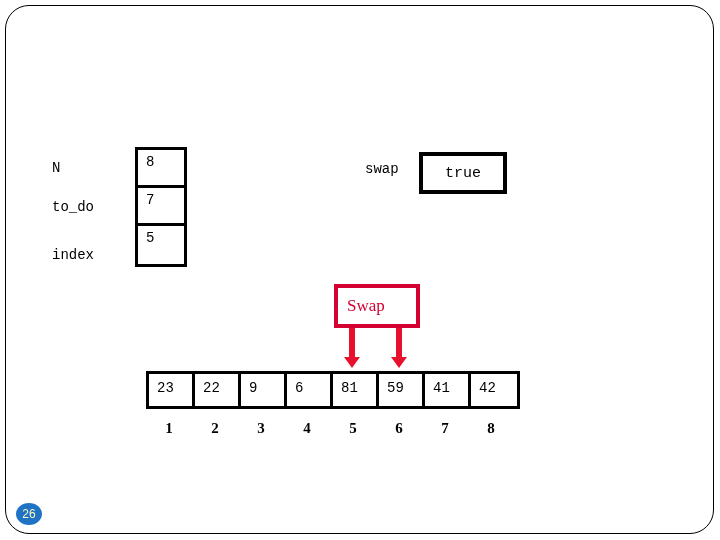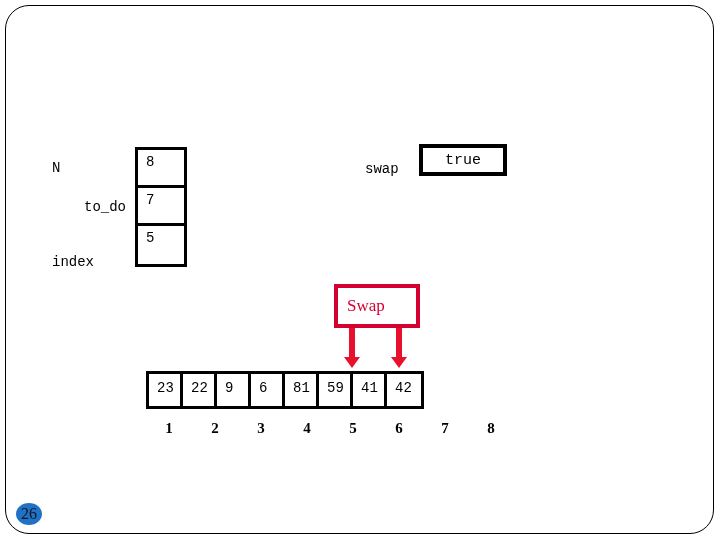--- a/index.html
+++ b/index.html
@@ -79,23 +79,23 @@
     position: absolute;
     left: 365px;
     top: 161px;
     font-family: "Liberation Mono", monospace;
     font-size: 14px;
     color: #000000;
   }
   #swap-value-box {
     position: absolute;
     left: 419px;
-    top: 144px;
+    top: 152px;
     width: 88px;
-    height: 32px;
+    height: 42px;
     border: 4px solid #000000;
     box-sizing: border-box;
     background: #ffffff;
     display: flex;
     align-items: center;
     justify-content: center;
   }
   #swap-value-box .val {
     font-family: "Liberation Mono", monospace;
     font-size: 15px;
@@ -142,21 +142,21 @@
     position: absolute;
     left: 146px;
     top: 371px;
     height: 38px;
     border: 3px solid #000000;
     box-sizing: border-box;
     background: #ffffff;
     display: flex;
   }
   .arr-cell {
-    width: 34px;
+    width: 46px;
     box-sizing: border-box;
     border-right: 3px solid #000000;
     font-family: "Liberation Mono", monospace;
     font-size: 14px;
     color: #000000;
     padding-top: 6px;
     padding-left: 8px;
     background: #ffffff;
   }
   .arr-cell.last { border-right: none; }
@@ -179,39 +179,39 @@
 
   
   #page-badge {
     position: absolute;
     left: 16px;
     top: 503px;
     width: 26px;
     height: 22px;
     border-radius: 50%;
     background: #1F72C4;
-    color: #0f172a;
-    font-family: Liberation Serif, serif;
-    font-size: 16px;
+    color: #fef9c3;
+    font-family: Liberation Sans, sans-serif;
+    font-size: 12px;
     display: flex;
     align-items: center;
     justify-content: center;
   }
 </style>
 </head>
 <body>
 
 <div id="slide">
 
   <div id="frame"></div>
 
 
   <div class="var-label" style="left:52px; top:160px;">N</div>
-  <div class="var-label" style="left:52px; top:199px;margin-left:32px;">to_do</div>
-  <div class="var-label" style="left:52px; top:254px;">index</div>
+  <div class="var-label" style="left:52px; top:199px;">to_do</div>
+  <div class="var-label" style="left:52px; top:247px;">index</div>
 
   <div id="var-stack">
     <div class="var-cell">8</div>
     <div class="var-cell">7</div>
     <div class="var-cell last">5</div>
   </div>
 
   <div id="swap-label">swap</div>
   <div id="swap-value-box">
     <span class="val">true</span>

